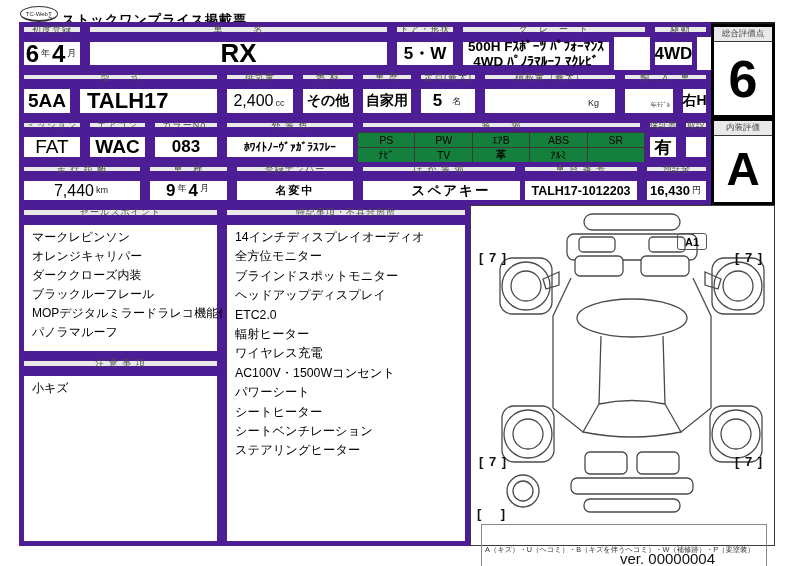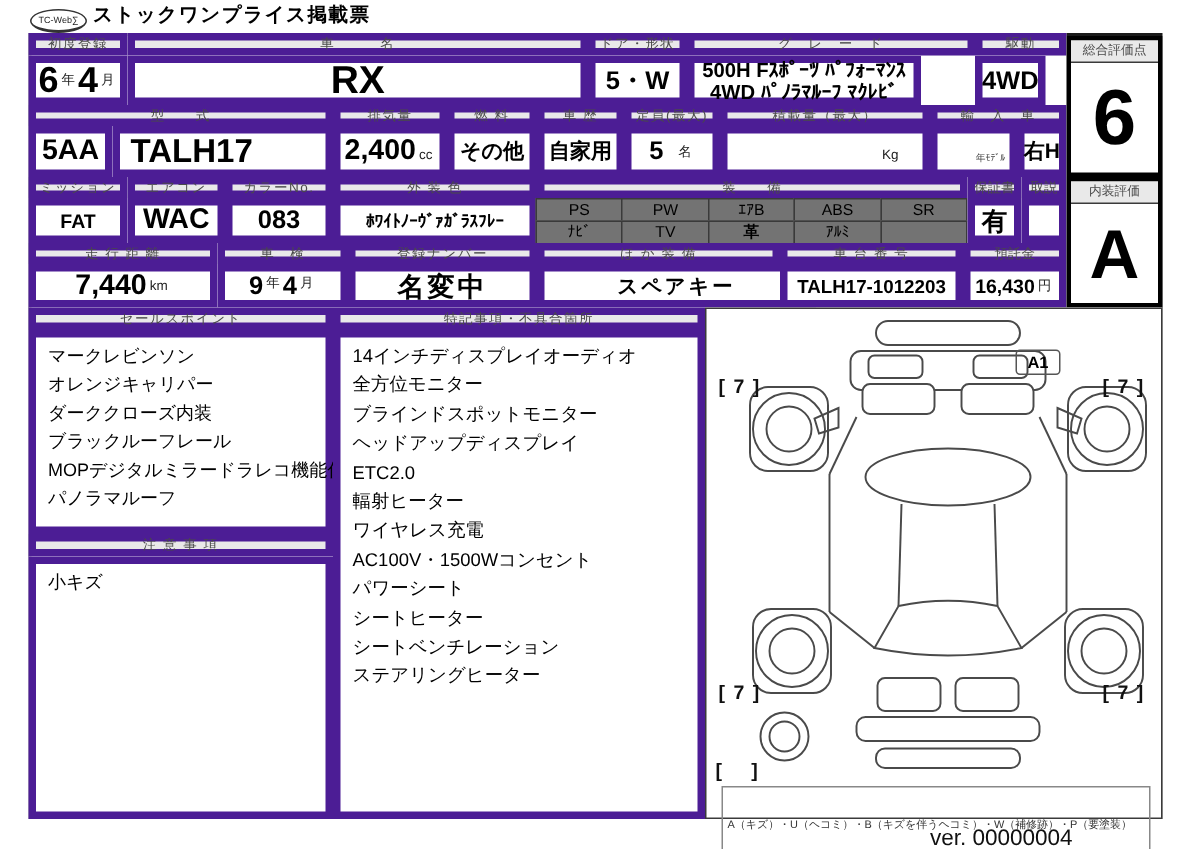--- a/index.html
+++ b/index.html
@@ -4,37 +4,37 @@
 <style>
   html,body{margin:0;padding:0;background:#fff;}
   .sheet{position:relative;width:800px;height:566px;background:#fff;color:#000;
          font-family:"Liberation Sans",sans-serif;overflow:hidden;}
   .cell{position:absolute;box-sizing:border-box;border:5px solid #4c1d95;background:#fff;}
   .lbl{background:#e9e9e9;color:#4a4a4a;font-size:9px;display:flex;align-items:center;
        justify-content:center;white-space:pre;letter-spacing:1px;}
   .v{display:flex;align-items:center;justify-content:center;white-space:pre;}
   .frame{position:absolute;left:19px;top:22px;width:756px;height:524px;border:2px solid #1a1a1a;box-sizing:border-box;}
   .bignum{font-size:24px;font-weight:bold;}
-  .mednum{font-size:19px;font-weight:bold;}
+  .mednum{font-size:16px;font-weight:normal;}
   .unit{font-size:9px;color:#222;align-self:flex-end;margin:0 2px 5px 2px;}
   .score-box{position:absolute;box-sizing:border-box;border:3px solid #000;background:#fff;}
   .score-lbl{height:14px;background:#e9e9e9;color:#4a4a4a;font-size:8.5px;display:flex;
              align-items:center;justify-content:center;border-bottom:1px solid #3a3a3a;}
   .score-val{display:flex;align-items:center;justify-content:center;font-weight:bold;}
   .eq-grid{position:absolute;box-sizing:border-box;left:358px;top:132px;width:287px;height:30px;
            display:grid;grid-template-rows:15px 15px;grid-template-columns:repeat(5,1fr);}
   .eqcell{border:1px solid #3a3a3a;margin:0 0 -1px -1px;display:flex;align-items:center;
-          justify-content:center;font-size:10.5px;background:#737373;}
+          justify-content:center;font-size:10.5px;background:#15803d;}
   .listbox{padding:3px 8px;font-size:12px;display:block;}
   .listbox .line{line-height:19px;white-space:pre;}
   .listbox.dense .line{line-height:19.4px;font-size:12.3px;}
   .logo{position:absolute;left:20px;top:6px;width:36px;height:13px;border:1px solid #333;
         border-radius:50%;font-size:6px;display:flex;align-items:center;justify-content:center;
         color:#222;border-bottom-width:2px;}
-  .title{position:absolute;left:62px;top:1px;font-size:13px;font-weight:bold;letter-spacing:1px;}
+  .title{position:absolute;left:62px;top:11px;font-size:13px;font-weight:bold;letter-spacing:1px;}
   .diagram{position:absolute;left:470px;top:205px;width:305px;height:341px;box-sizing:border-box;
            border:1px solid #3a3a3a;background:#fff;}
   .dg-label{position:absolute;font-size:13px;font-weight:bold;letter-spacing:1px;color:#111;white-space:pre;}
   .a1-label{position:absolute;left:206px;top:27px;width:28px;height:15px;border:1px solid #555;
             border-radius:3px;font-size:11px;font-weight:bold;display:flex;align-items:center;justify-content:center;}
   .legend{position:absolute;left:10px;top:318px;width:286px;box-sizing:border-box;border:1px solid #888;
           padding:1px 3px;font-size:7.3px;color:#333;line-height:9.3px;white-space:pre;}
   .ver{position:absolute;left:560px;top:550px;width:215px;text-align:center;font-size:15px;color:#111;}
   svg{position:absolute;left:0;top:0;}
 </style>
@@ -95,21 +95,21 @@
   <div class="cell v" style="left:678px;top:84px;width:33px;height:34px;font-size:14px;font-weight:bold">右H</div>
 
   <div class="cell lbl" style="left:19px;top:118px;width:66px;height:14px">ミッション</div>
   <div class="cell lbl" style="left:85px;top:118px;width:65px;height:14px">エアコン</div>
   <div class="cell lbl" style="left:150px;top:118px;width:72px;height:14px">カラーNo.</div>
   <div class="cell lbl" style="left:222px;top:118px;width:136px;height:14px">外 装 色</div>
   <div class="cell lbl" style="left:358px;top:118px;width:287px;height:14px">装　　備</div>
   <div class="cell lbl" style="left:645px;top:118px;width:36px;height:14px;letter-spacing:0">保証書</div>
   <div class="cell lbl" style="left:681px;top:118px;width:30px;height:14px;letter-spacing:0">取説</div>
 
-  <div class="cell v" style="left:19px;top:132px;width:66px;height:30px;font-size:13px;font-weight:bold">FAT</div>
+  <div class="cell v" style="left:19px;top:132px;width:66px;height:30px;font-size:19px;font-weight:normal">FAT</div>
   <div class="cell v" style="left:85px;top:132px;width:65px;height:30px;font-size:19px;font-weight:bold">WAC</div>
   <div class="cell v" style="left:150px;top:132px;width:72px;height:30px;font-size:17px;font-weight:bold">083</div>
   <div class="cell v" style="left:222px;top:132px;width:136px;height:30px;font-size:11.5px;font-weight:bold">ﾎﾜｲﾄﾉｰｳﾞｧｶﾞﾗｽﾌﾚｰ</div>
 
   <div class="eq-grid">
     <div class="eqcell">PS</div>
     <div class="eqcell">PW</div>
     <div class="eqcell">ｴｱB</div>
     <div class="eqcell">ABS</div>
     <div class="eqcell">SR</div>
@@ -133,21 +133,21 @@
   <div class="cell v" style="left:19px;top:176px;width:126px;height:29px">
     <span class="mednum">7,440</span>
     <span class="unit">km</span>
   </div>
   <div class="cell v" style="left:145px;top:176px;width:87px;height:29px">
     <span style="font-size:17px;font-weight:bold">9</span>
     <span class="unit">年</span>
     <span style="font-size:17px;font-weight:bold">4</span>
     <span class="unit">月</span>
   </div>
-  <div class="cell v" style="left:232px;top:176px;width:126px;height:29px;font-size:18px;font-weight:bold;letter-spacing:2px">名変中</div>
+  <div class="cell v" style="left:232px;top:176px;width:126px;height:29px;font-size:11px;font-weight:bold;letter-spacing:2px">名変中</div>
   <div class="cell v" style="left:358px;top:176px;width:186px;height:29px;font-size:13.5px;font-weight:bold;letter-spacing:2px">スペアキー</div>
   <div class="cell v" style="left:520px;top:176px;width:122px;height:29px;font-size:12.5px;font-weight:bold">TALH17-1012203</div>
   <div class="cell v" style="left:642px;top:176px;width:69px;height:29px">
     <span style="font-size:13px;font-weight:bold">16,430</span>
     <span class="unit" style="margin-bottom:3px">円</span>
   </div>
 
   <div class="score-box" style="left:711px;top:24px;width:64px;height:94px">
     <div class="score-lbl">総合評価点</div>
     <div class="score-val" style="height:74px;font-size:52px">6</div>

